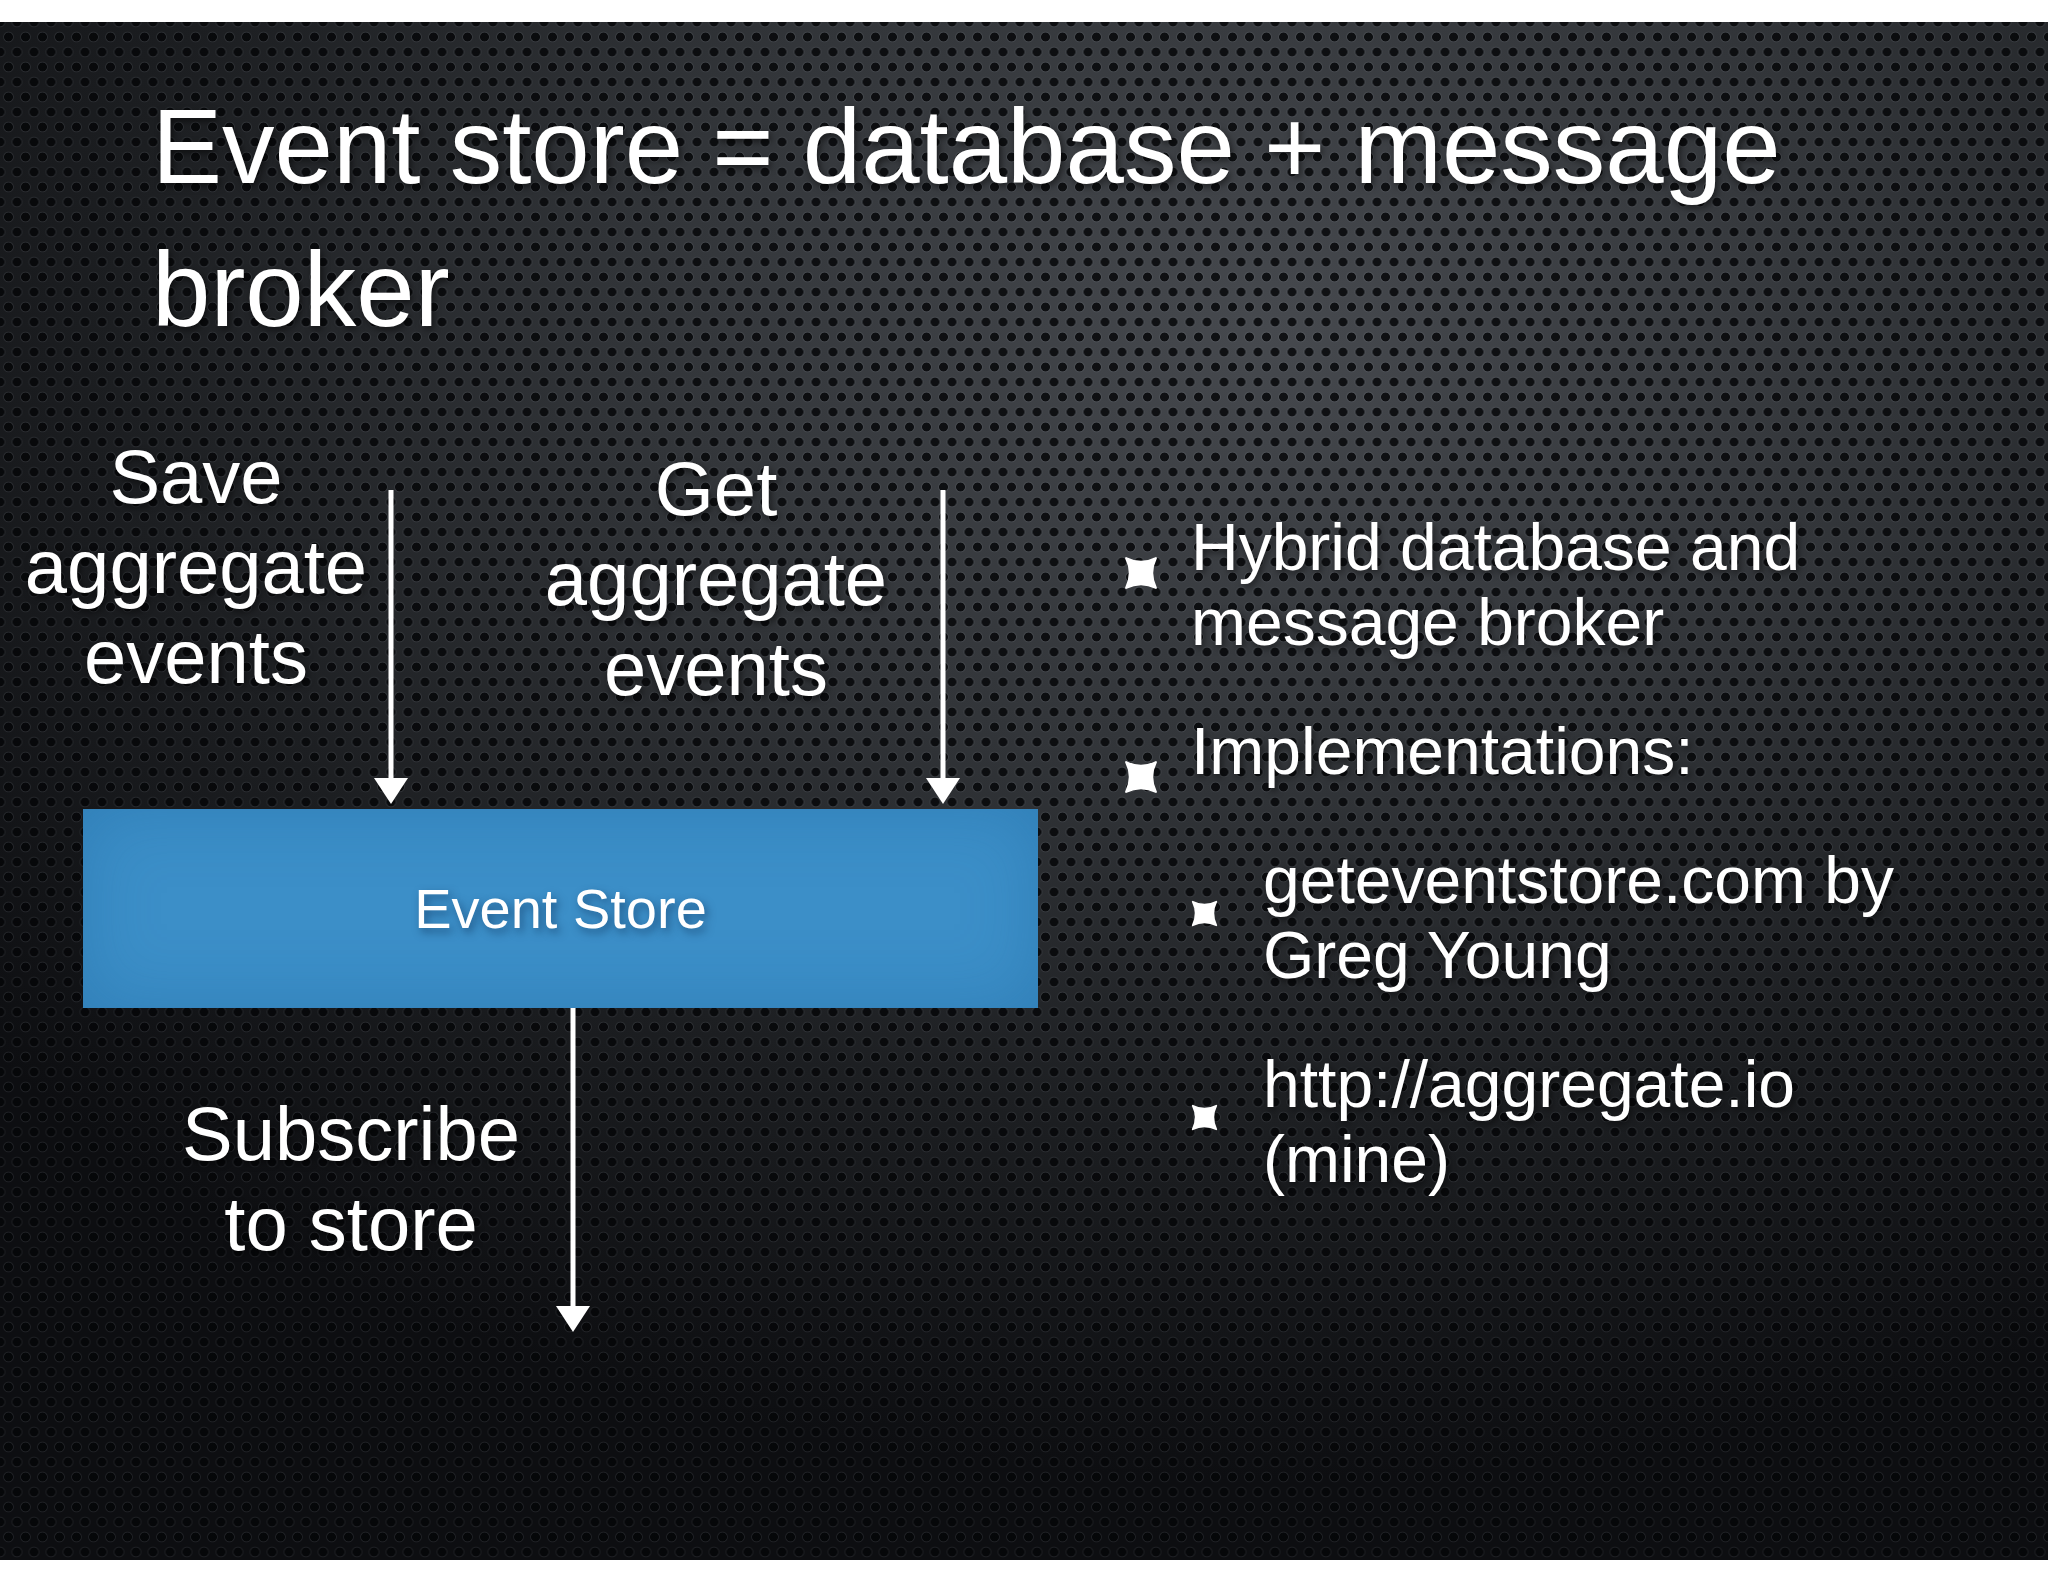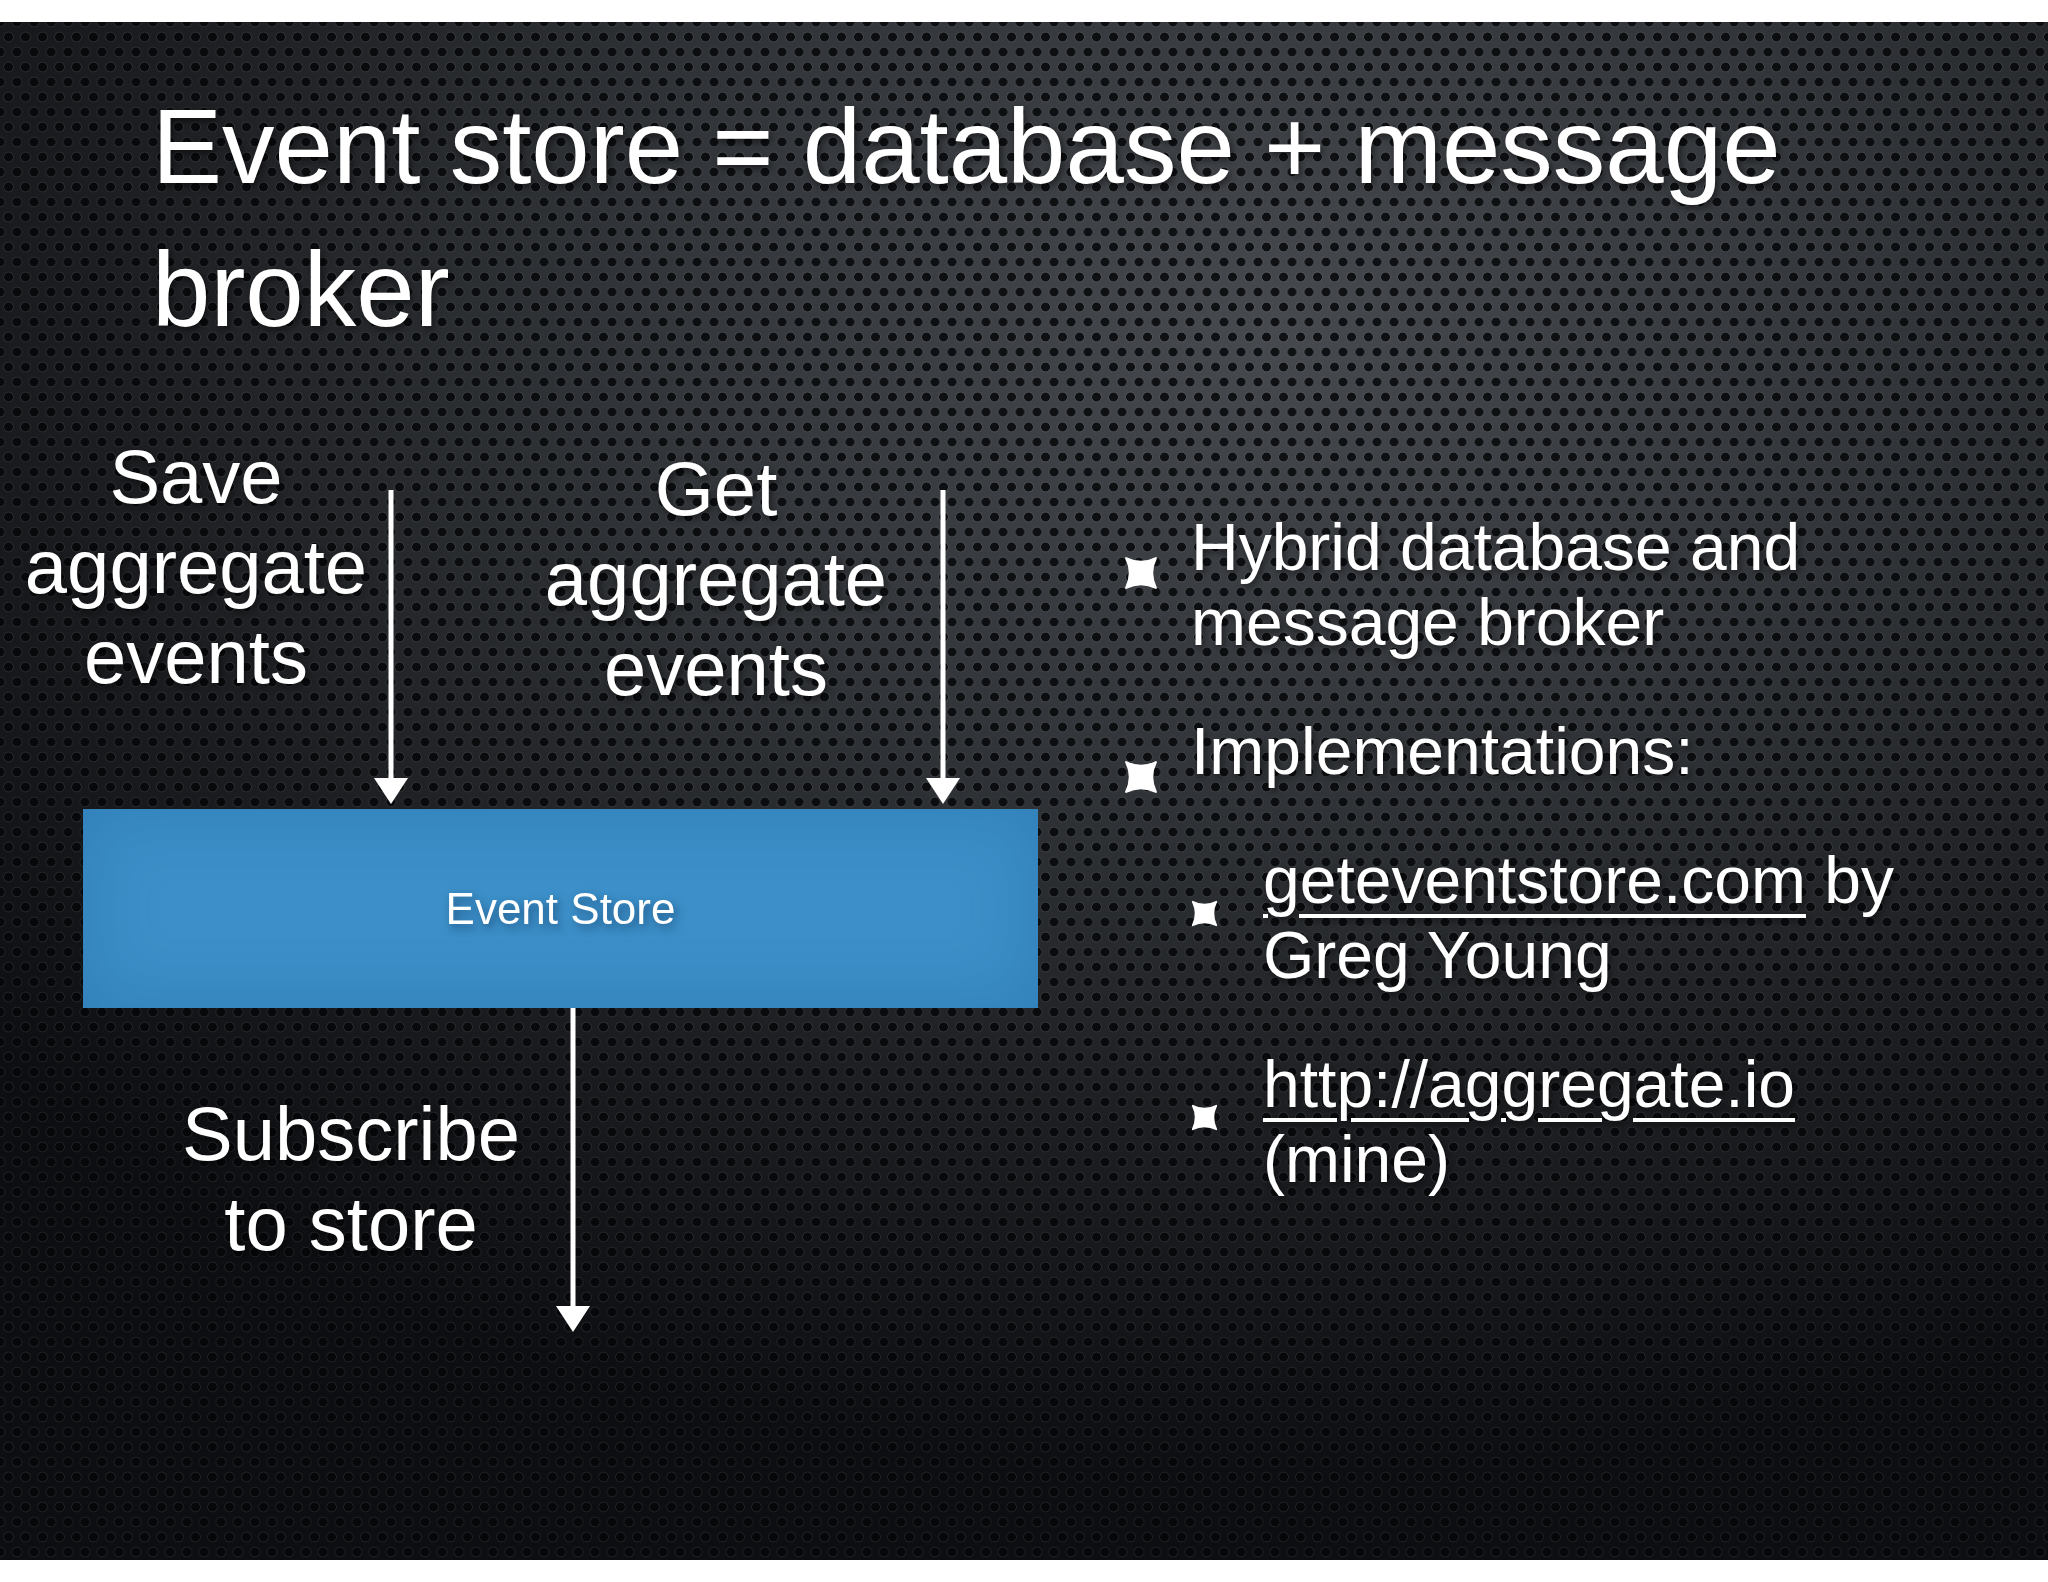--- a/index.html
+++ b/index.html
@@ -43,38 +43,37 @@
   #get-arrow{       left:926px; top:466px; }
   #subscribe-arrow{ left:556px; top:986px; }
 
   .event-store-box{
     position:absolute; left:83px; top:787px; width:955px; height:199px;
     background:#3c8fc8;
     box-shadow:inset 0 0 70px rgba(25,95,150,.35);
     display:flex; align-items:center; justify-content:center;
   }
   .event-store-box .label{
-    color:#ffffff; font-size:44px; font-weight:300;
+    color:#ffffff; font-size:56px; font-weight:300;
     text-shadow:3px 4px 8px rgba(10,40,80,.55);
   }
 
   .bullet-list{
     position:absolute; left:1124px; top:488px; width:820px;
   }
   .bullet-item{
     position:relative; padding-left:67px; margin-bottom:54px;
     font-size:66px; line-height:75px; font-weight:300;
   }
   .bullet-item.l2{ margin-left:67px; padding-left:72px; }
   .star{ position:absolute; left:0; }
   .bullet-item.l1 .star{ top:20px; width:34px; height:34px; }
   .bullet-item.l2 .star{ top:24px; width:27px; height:27px; }
   .bline{ white-space:nowrap; }
   .seg-underline{
-    text-decoration:underline;
     text-decoration-thickness:4px;
     text-underline-offset:11px;
     text-align:center;
   }
 </style>
 </head>
 <body>
 
 <div class="slide">
 

